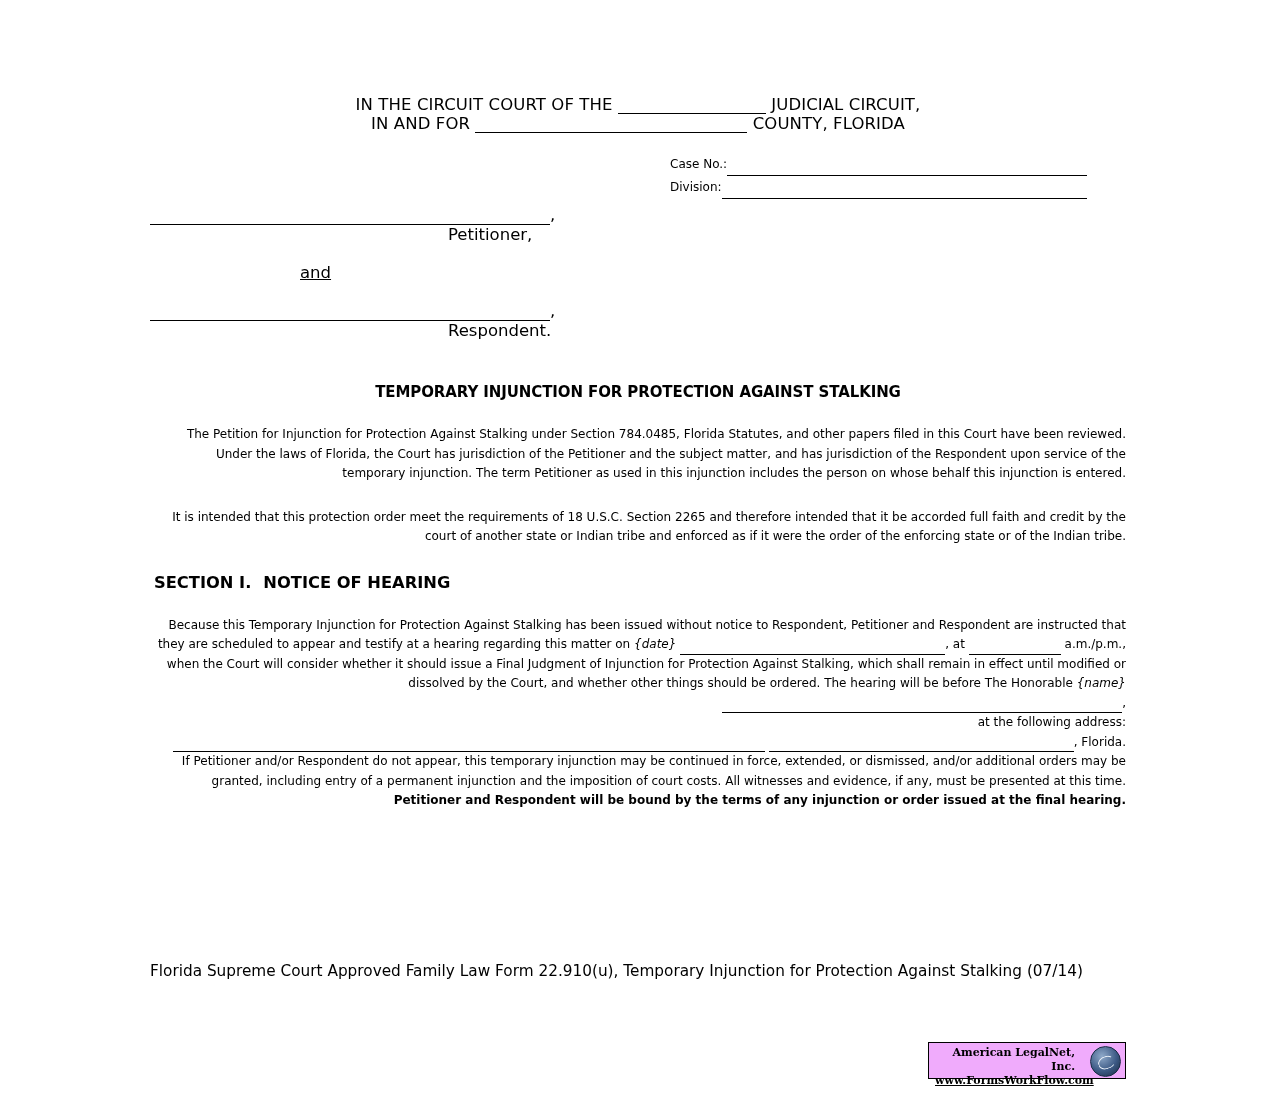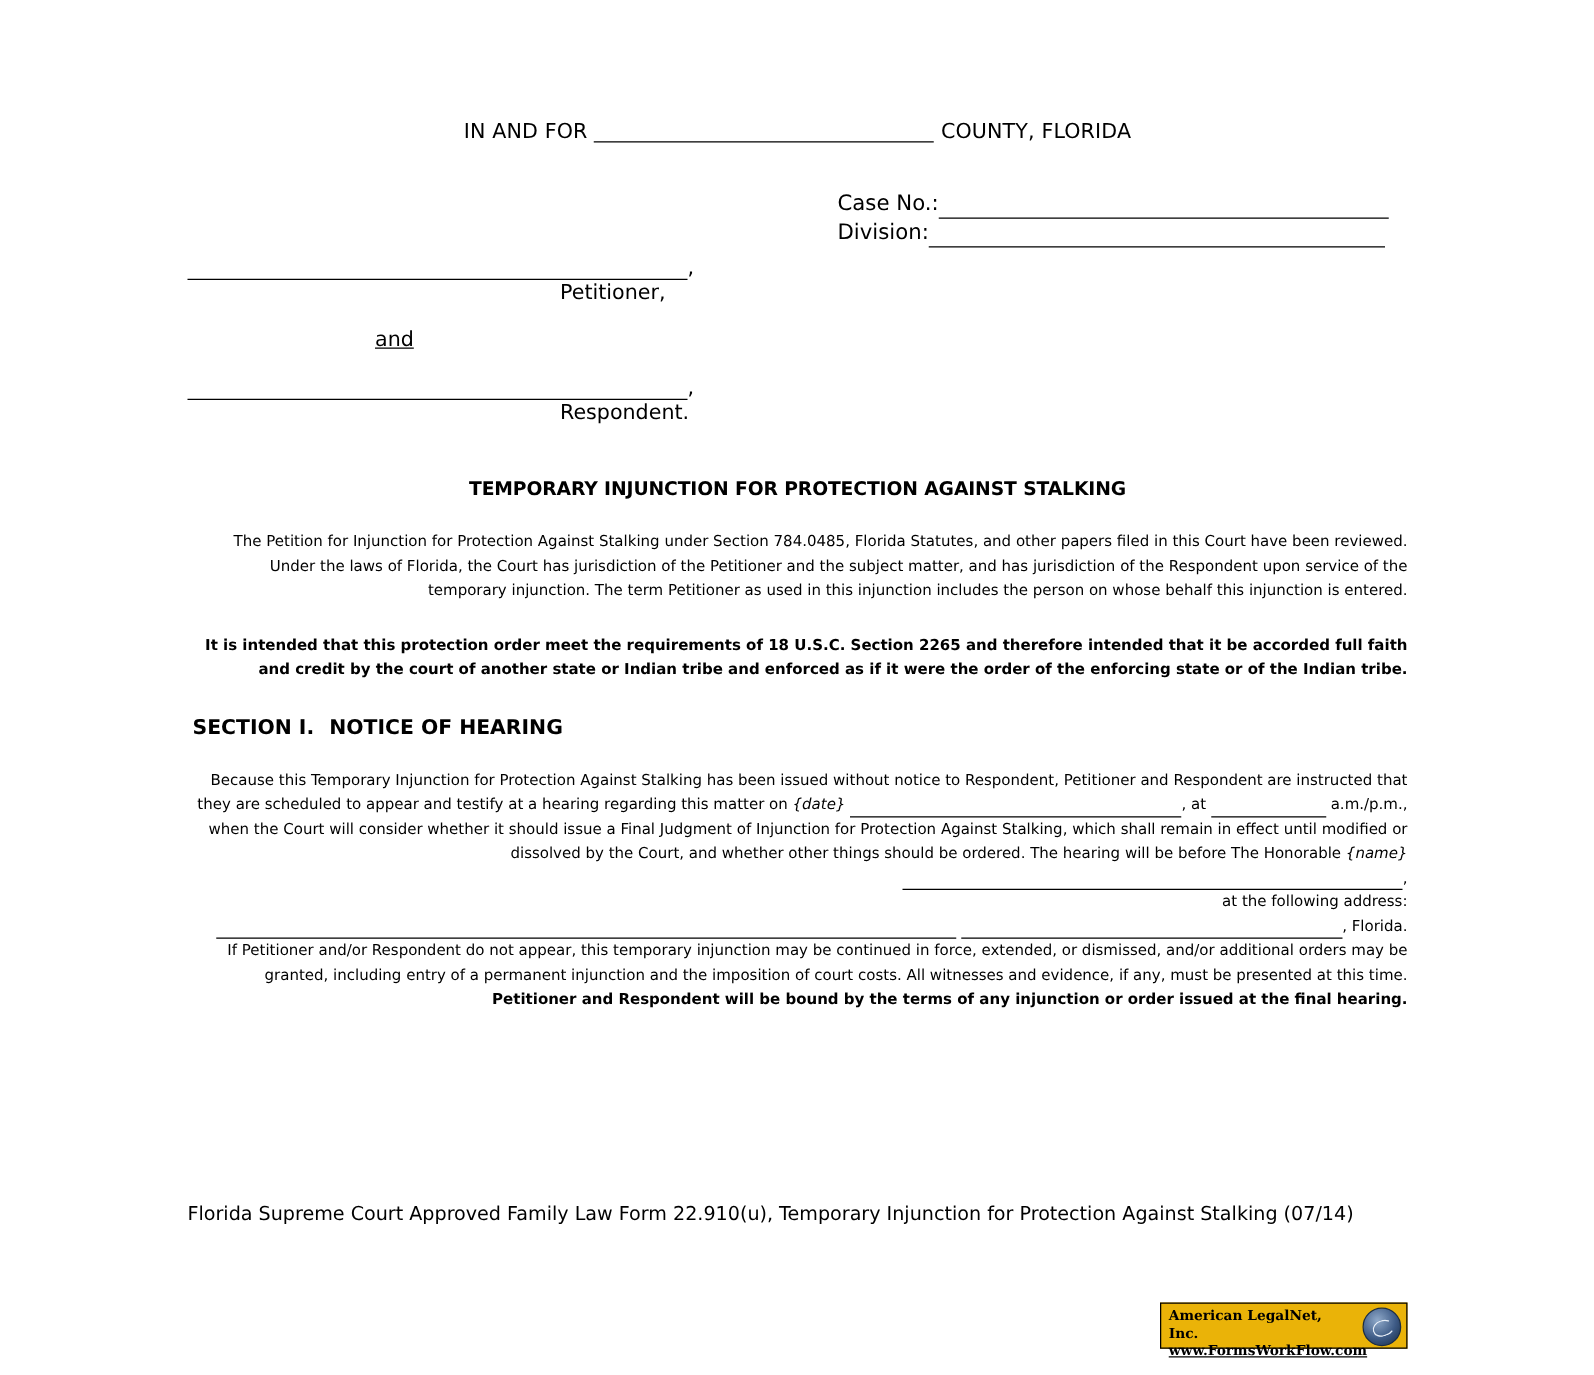--- a/index.html
+++ b/index.html
@@ -42,22 +42,22 @@
   .ul {
     display: inline-block;
     border-bottom: 1.3px solid #000;
     height: 14px;
     vertical-align: bottom;
   }
   .ul-w1 { width: 148px; }
   .ul-w2 { width: 272px; }
 
   .caseblock {
-    margin-top: 38px;
-    font-size: 17px;
+    margin-top: 20px;
+    font-size: 12px;
     line-height: 23px;
     position: relative;
     height: 52px;
   }
   .caseblock .row {
     position: absolute;
     left: 520px;
     white-space: nowrap;
   }
   .caseblock .row.r1 { top: 0px; }
@@ -100,21 +100,21 @@
     letter-spacing: -0.1px;
   }
 
   
   p.body {
     font-size: 12px;
     line-height: 19.5px;
     margin: 24px 0 0 0;
     text-align: right;
   }
-  p.body.bold { font-weight: bold; }
+  p.body.bold { font-weight: normal; }
   .b { font-weight: bold; }
   .i { font-style: italic; }
 
   .section-head {
     font-size: 16.3px;
     font-weight: bold;
     margin: 26px 0 0 4px;
   }
   .section-head .gap { display: inline-block; width: 12px; }
 
@@ -144,22 +144,23 @@
     line-height: 19px;
   }
 
   .stamp {
     position: absolute;
     left: 928px;
     top: 1042px;
     width: 198px;
     height: 37px;
     border: 1.5px solid #000;
-    background: #eab308;
+    background: #f0abfc;
     box-sizing: border-box;
+    text-align: right;
   }
   .stamp .txt {
     position: absolute;
     left: 6px;
     top: 3px;
     width: 140px;
     font-family: "DejaVu Serif", serif;
     font-size: 11px;
     font-weight: bold;
     line-height: 14px;
@@ -193,20 +194,21 @@
   }
 </style>
 </head>
 <body>
 
 <div class="page">
 
   <div class="content">
 
     <div class="court-header">
+      <div class="line"><span>IN THE CIRCUIT COURT OF THE </span><span class="ul ul-w1"></span><span> JUDICIAL CIRCUIT,</span></div>
       <div class="line"><span>IN AND FOR </span><span class="ul ul-w2"></span><span> COUNTY, FLORIDA</span></div>
     </div>
 
     <div class="caseblock">
       <div class="row r1"><span class="lbl">Case No.: </span><span class="ul ul-case"></span></div>
       <div class="row r2"><span class="lbl">Division: </span><span class="ul ul-div"></span></div>
     </div>
 
     <div class="party">
       <span class="nameline"><span class="ul ul-party"></span><span>,</span></span>

